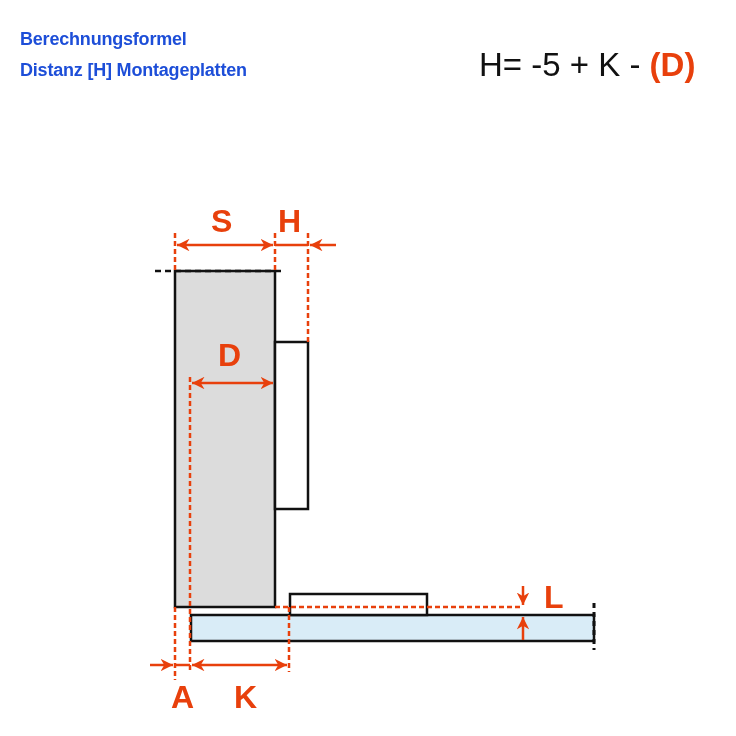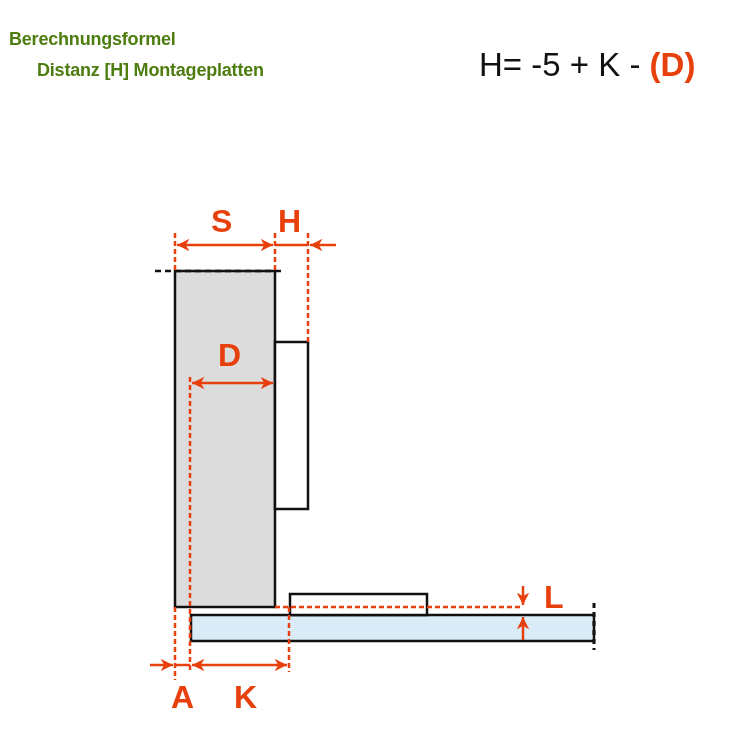--- a/index.html
+++ b/index.html
@@ -1,19 +1,19 @@
 <!DOCTYPE html>
 <html><head>
 <meta charset="utf-8">
 <style>
   html, body { margin: 0; padding: 0; background: #ffffff; }
   body { width: 736px; height: 736px; position: relative; overflow: hidden; font-family: "Liberation Sans", sans-serif; }
-  .title-line { position: absolute; left: 9px; color: #4d7c0f; font-family: "Liberation Sans", sans-serif; font-weight: bold; font-size: 18px; letter-spacing: -0.2px; }
+  .title-line { position: absolute; left: 20px; color: #1d4ed8; font-family: "Liberation Sans", sans-serif; font-weight: bold; font-size: 18px; letter-spacing: -0.2px; }
   #t1 { top: 29px; }
-  #t2 { top: 60px; margin-left: 28px; }
+  #t2 { top: 60px; }
   .formula { position: absolute; left: 479px; top: 46px; font-size: 33px; color: #111; font-family: "Liberation Sans", sans-serif; white-space: nowrap; }
   .formula .hl { color: #e8400c; font-weight: bold; }
   svg#diagram { position: absolute; left: 0; top: 0; }
   .lbl { font-family: "Liberation Sans", sans-serif; font-weight: bold; font-size: 32px; fill: #e8400c; }
 </style>
 </head>
 <body>
 
 <div class="title-line" id="t1">Berechnungsformel</div>
 <div class="title-line" id="t2">Distanz [H] Montageplatten</div>

